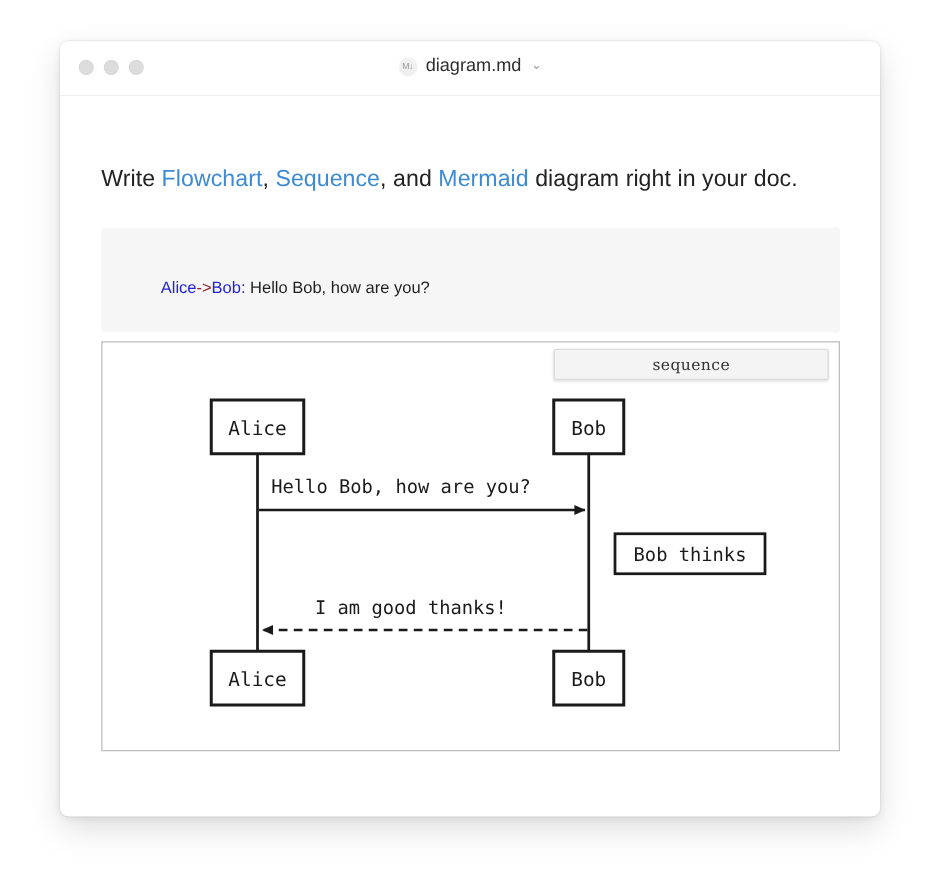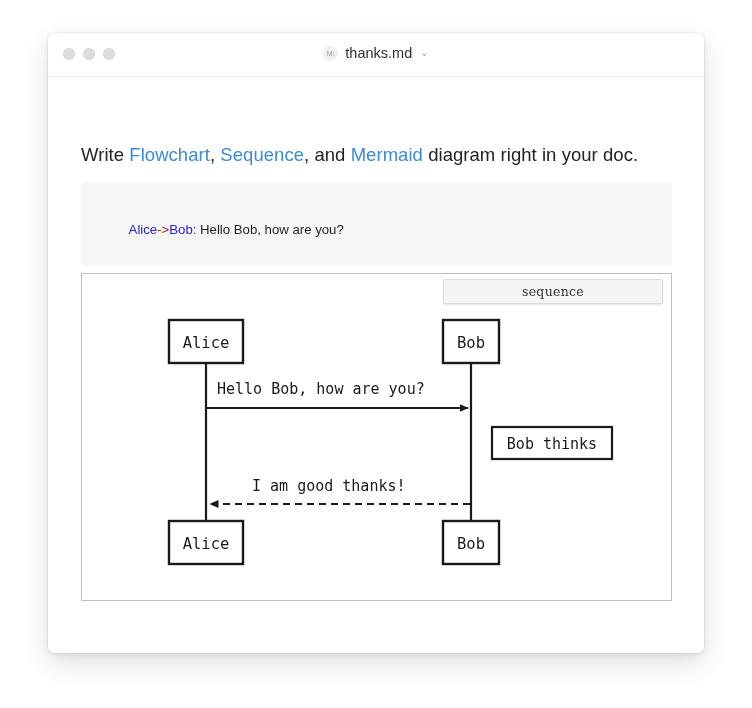--- a/index.html
+++ b/index.html
@@ -93,21 +93,20 @@
   }
 
   .headline {
     position: absolute;
     left: 33px;
     top: 55px;
     font-size: 18.5px;
     color: #222222;
     letter-spacing: 0.05px;
     white-space: nowrap;
-    margin-top: 12px;
   }
   .headline a {
     color: #3d8bd6;
     text-decoration: none;
   }
 
   
   .codeblock {
     position: absolute;
     left: 33px;
@@ -180,21 +179,21 @@
 <div class="window">
 
   <div class="titlebar">
     <div class="lights">
       <span class="light"></span>
       <span class="light"></span>
       <span class="light"></span>
     </div>
     <div class="title-wrap">
       <span class="title-icon">M↓</span>
-      <span class="title-text">thanks.md</span>
+      <span class="title-text">diagram.md</span>
       <span class="title-chevron">⌄</span>
     </div>
   </div>
 
   <div class="doc">
 
     <div class="headline"><span>Write </span><a href="#">Flowchart</a><span>, </span><a href="#">Sequence</a><span>, and </span><a href="#">Mermaid</a><span> diagram right in your doc.</span></div>
 
     <div class="codeblock">
       <div class="code-line">

